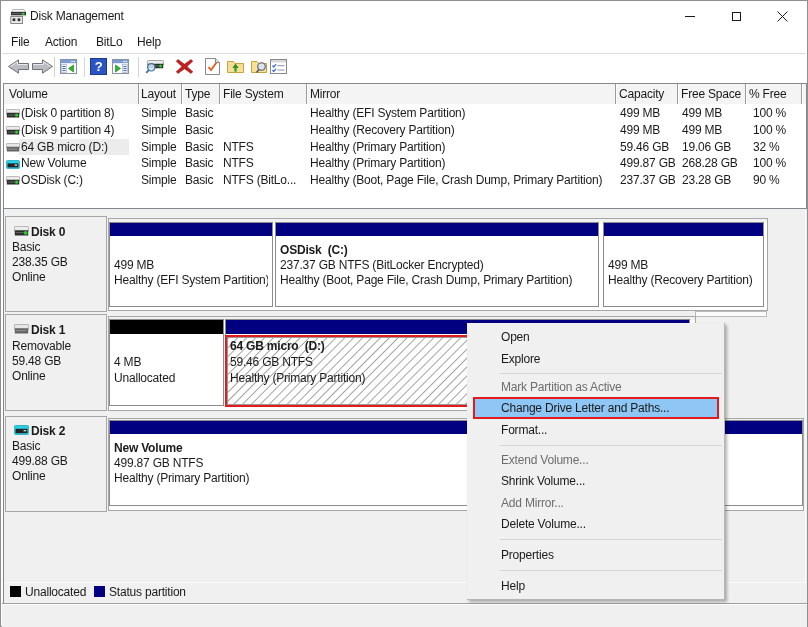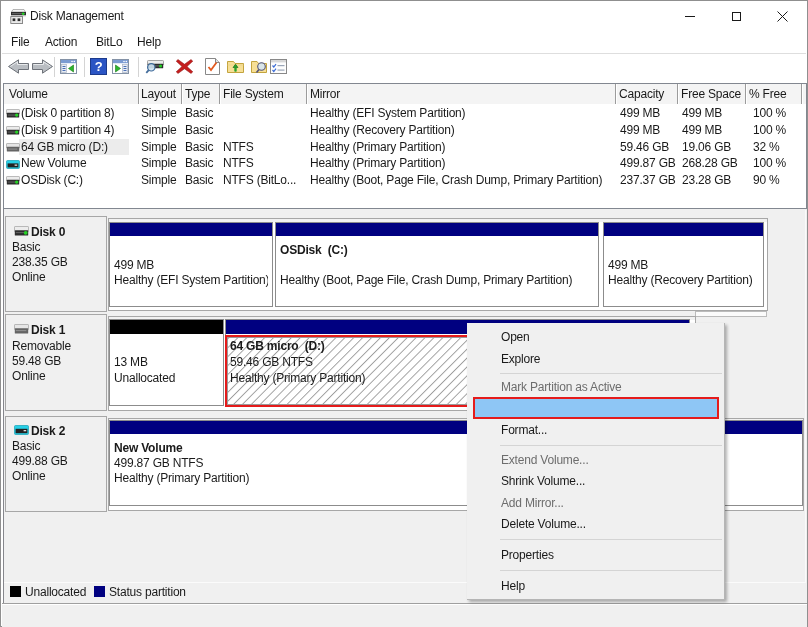--- a/index.html
+++ b/index.html
@@ -220,20 +220,21 @@
 <div style="position:absolute;left:108px;top:218px;width:658px;height:3px;background:#f1f1f1"></div>
 <div class="pbox" style="left:108px;top:221px;width:164px;height:85px">
       <div class="strip"></div>
     </div>
 <div class="t" style="left:113px;top:256px">499 MB</div>
 <div class="t" style="left:113px;top:271px;width:154px;overflow:hidden">Healthy (EFI System Partition)</div>
 <div class="pbox" style="left:274px;top:221px;width:324px;height:85px">
       <div class="strip"></div>
     </div>
 <div class="t b" style="left:279px;top:241px">OSDisk&nbsp; (C:)</div>
+<div class="t" style="left:279px;top:256px">237.37 GB NTFS (BitLocker Encrypted)</div>
 <div class="t" style="left:279px;top:271px">Healthy (Boot, Page File, Crash Dump, Primary Partition)</div>
 <div class="pbox" style="left:602px;top:221px;width:161px;height:85px">
       <div class="strip"></div>
     </div>
 <div class="t" style="left:607px;top:256px">499 MB</div>
 <div class="t" style="left:607px;top:271px">Healthy (Recovery Partition)</div>
 <div style="position:absolute;left:694px;top:310px;width:72px;height:6px;background:#fbfbfb;border:1px solid #bbb"></div>
 
 <div class="hbox" style="left:4px;top:313px;width:102px;height:97px"></div>
 <svg style="position:absolute;left:13px;top:323px" width="15" height="10" viewBox="0 0 15 10">
@@ -243,21 +244,21 @@
 </svg>
 <div class="t b" style="left:30px;top:321px">Disk 1</div>
 <div class="t" style="left:11px;top:337px">Removable</div>
 <div class="t" style="left:11px;top:352px">59.48 GB</div>
 <div class="t" style="left:11px;top:367px">Online</div>
 <div class="cont" style="left:107px;top:315px;width:588px;height:95px"></div>
 <div style="position:absolute;left:108px;top:316px;width:586px;height:3px;background:#f1f1f1"></div>
 <div class="pbox" style="left:108px;top:318px;width:115px;height:87px">
       <div class="strip" style="background:#000;height:14px"></div>
     </div>
-<div class="t" style="left:113px;top:353px">13 MB</div>
+<div class="t" style="left:113px;top:353px">4 MB</div>
 <div class="t" style="left:113px;top:369px">Unallocated</div>
 <div class="pbox" style="left:224px;top:318px;width:465px;height:88px">
       <div class="strip" style="height:14px"></div>
     </div>
 <div style="position:absolute;left:224px;top:334px;width:465px;height:72px;border:2px solid #e51b1b;background:#fff"></div>
 <div style="position:absolute;left:226px;top:336px;width:461px;height:68px;border:1px solid #9a9a9a;background:#fff"></div>
 <svg style="position:absolute;left:227px;top:337px" width="459" height="66" viewBox="0 0 459 66">
   <defs>
         <pattern id="hp" width="6.3" height="6.3" patternUnits="userSpaceOnUse" patternTransform="rotate(-45)">
     <rect width="6.3" height="6.3" fill="#ffffff"></rect>
@@ -300,20 +301,21 @@
 <div style="position:absolute;left:719px;top:605px;width:1px;height:20px;background:#d9d9d9"></div>
 <div style="position:absolute;left:1px;top:603px;width:805px;height:1px;background:#ffffff"></div>
 <div style="position:absolute;left:1px;top:604px;width:805px;height:22px;background:#f0f0f0"></div>
 
 <div style="position:absolute;left:466px;top:321.8px;width:258px;height:277.2px;background:#f0f0f0;border-right:1px solid #b5b5b5;border-bottom:1px solid #b5b5b5;box-shadow:2px 2px 3px rgba(0,0,0,0.3)"></div>
 <div class="t" style="left:500px;top:328px">Open</div>
 <div class="t" style="left:500px;top:350px">Explore</div>
 <div style="position:absolute;left:499px;top:372px;width:222px;height:1px;background:#d4d4d4"></div>
 <div class="t g" style="left:500px;top:378px">Mark Partition as Active</div>
 <div style="position:absolute;left:472px;top:396px;width:246px;height:22px;border:2px solid #e51b1b;background:#8ec6f5"></div>
+<div class="t" style="left:500px;top:399px">Change Drive Letter and Paths...</div>
 <div class="t" style="left:500px;top:421px">Format...</div>
 <div style="position:absolute;left:499px;top:444px;width:222px;height:1px;background:#d4d4d4"></div>
 <div class="t g" style="left:500px;top:451px">Extend Volume...</div>
 <div class="t" style="left:500px;top:472px">Shrink Volume...</div>
 <div class="t g" style="left:500px;top:494px">Add Mirror...</div>
 <div class="t" style="left:500px;top:515px">Delete Volume...</div>
 <div style="position:absolute;left:499px;top:538px;width:222px;height:1px;background:#d4d4d4"></div>
 <div class="t" style="left:500px;top:546px">Properties</div>
 <div style="position:absolute;left:499px;top:569px;width:222px;height:1px;background:#d4d4d4"></div>
 <div class="t" style="left:500px;top:577px">Help</div>

